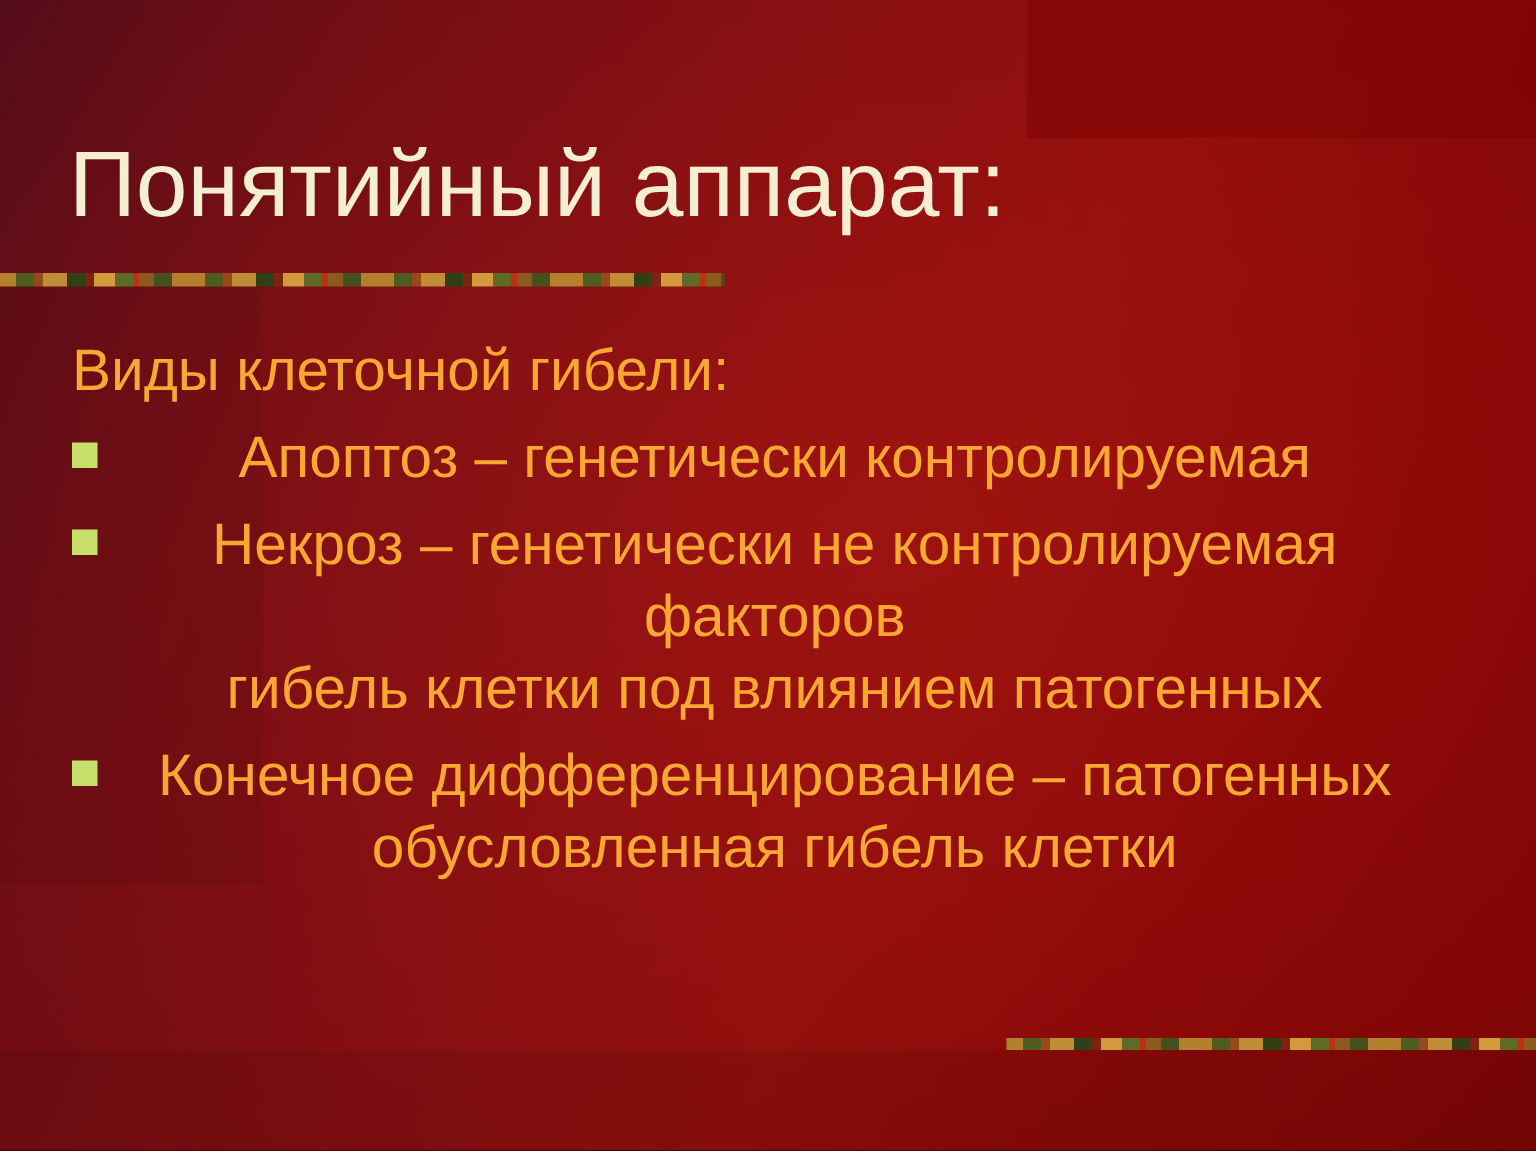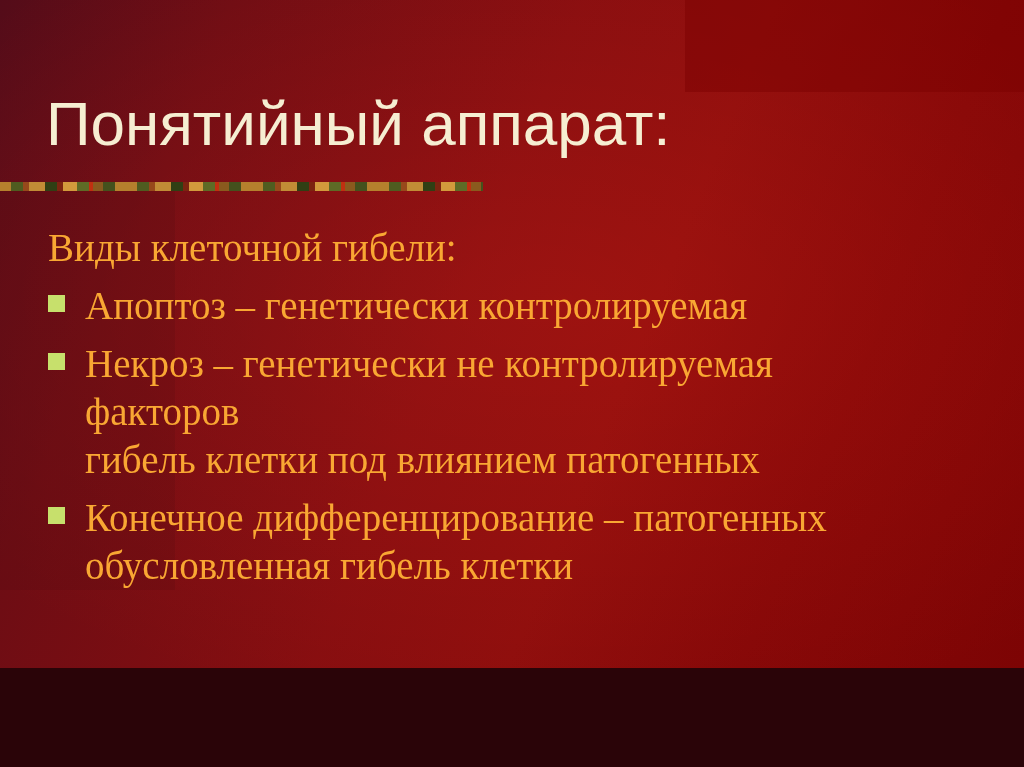--- a/index.html
+++ b/index.html
@@ -1,19 +1,19 @@
 <!DOCTYPE html>
 <html lang="ru"><head>
 <meta charset="utf-8">
 <style>
   html, body { margin: 0; padding: 0; background: #2a0408; }
   .slide {
     position: relative;
     width: 1024px;
-    height: 668px;
+    height: 767px;
     overflow: hidden;
     font-family: "Liberation Sans", "DejaVu Sans", sans-serif;
     background:
       radial-gradient(130% 110% at 55% 45%, rgba(255,45,28,0.16), rgba(0,0,0,0) 58%),
       linear-gradient(112deg, #540c19 0%, #6e0d14 18%, #860e10 45%, #8d0e0d 60%, #850808 78%, #7d0404 100%);
   }
   
   .band-tr {
     position: absolute; left: 685px; top: 0; width: 339px; height: 92px;
     background: #790101; opacity: 0.45;
@@ -56,36 +56,35 @@
   .rule-top    { position: absolute; left: 0;     top: 182px; width: 483px; height: 9px; }
   .rule-bottom { position: absolute; left: 671px; top: 692px; width: 353px; height: 8px; }
   .content {
     position: absolute;
     left: 48px;
     top: 224px;
     width: 900px;
     font-size: 39px;
     line-height: 48px;
     color: #f9a733;
-    font-family: Liberation Serif, serif;
   }
   .heading { margin: 0; font-weight: 400; }
   .bullet {
     display: flex;
     align-items: flex-start;
     margin-top: 10px;
   }
   .marker {
     flex: 0 0 auto;
     width: 17px;
     height: 17px;
     margin: 13px 20px 0 0;
     background: #c7e06c;
   }
-  .lines { flex: 1 1 auto; }
+  .lines { flex: 1 1 auto; text-align: center; }
 </style>
 </head>
 <body>
 
 <div class="slide">
 
   <div class="band-tr"></div>
   <div class="band-left"></div>
   <div class="band-bottom"></div>
 

